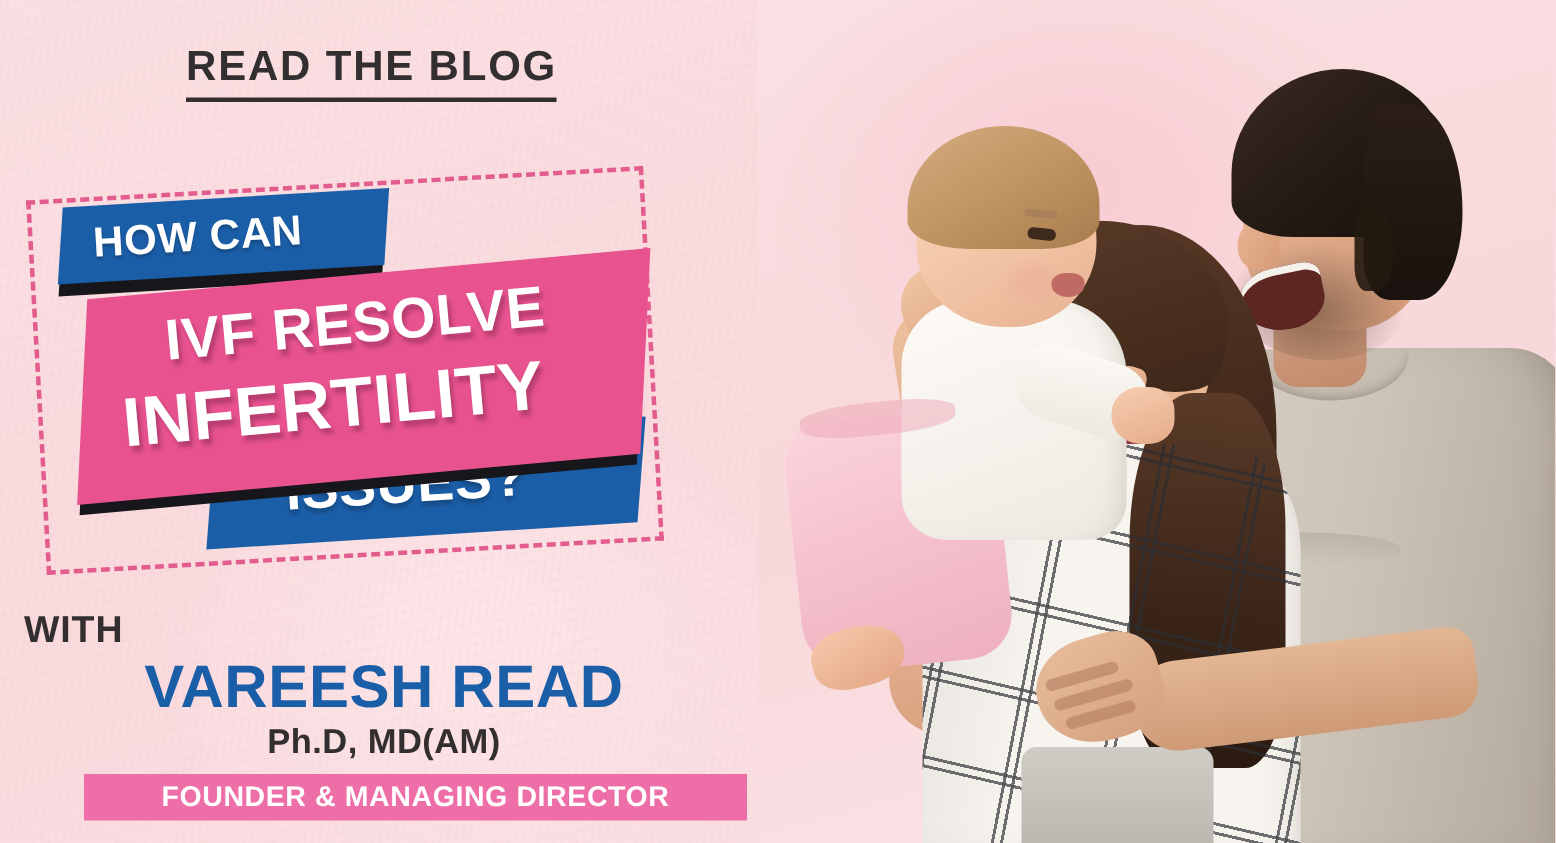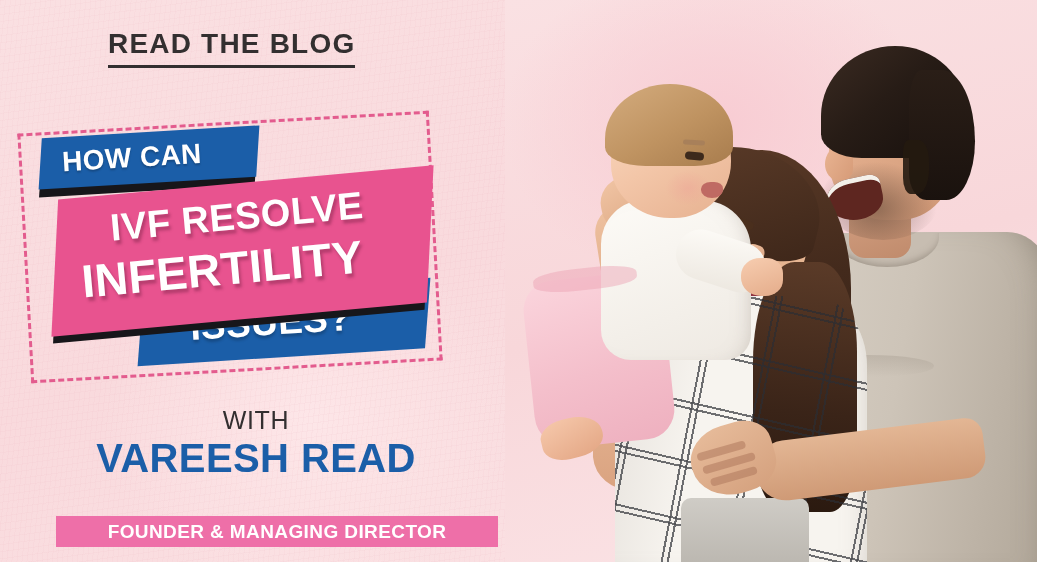--- a/index.html
+++ b/index.html
@@ -26,21 +26,21 @@
     pointer-events:none;
     opacity:.5;
     background-image:
       repeating-linear-gradient(96deg, rgba(236,180,190,.20) 0px, rgba(236,180,190,.20) 1px, rgba(255,255,255,0) 1px, rgba(255,255,255,0) 5px),
       repeating-linear-gradient(172deg, rgba(231,170,182,.14) 0px, rgba(231,170,182,.14) 1px, rgba(255,255,255,0) 1px, rgba(255,255,255,0) 7px);
   }
 
   
   .read-blog {
     position:absolute;
-    left:108px; top:28px;
+    left:124px; top:28px;
     font-size:28px;
     font-weight:bold;
     letter-spacing:1.2px;
     color:#332f30;
     white-space:nowrap;
     padding-bottom:5px;
     border-bottom:3px solid #332f30;
   }
 
   
@@ -95,23 +95,22 @@
   }
   .strip-blue-2 .txt {
     position:absolute; left:50px; top:14px;
     transform:skewX(8deg);
     font-size:37px; letter-spacing:.4px;
     text-shadow:0 3px 3px rgba(0,0,0,.22);
   }
 
   
   .with-line {
-    position:absolute; left:0; top:406px; width:512px;
-    text-align:center;
-    font-size:25px; font-weight:normal; color:#332f30;
+    position:absolute; left:16px; top:406px; width:512px;
+    font-size:25px; font-weight:bold; color:#332f30;
     letter-spacing:.6px;
   }
   .speaker-name {
     position:absolute; left:0; top:436px; width:512px;
     text-align:center;
     font-size:40px; font-weight:bold; color:#1b5ea8;
     letter-spacing:.4px;
   }
   .credentials {
     position:absolute; left:0; top:481px; width:512px;
@@ -446,20 +445,21 @@
     <span class="line l1">IVF RESOLVE</span>
     <span class="line l2">INFERTILITY</span>
   </div>
 
   <div class="strip strip-blue-2">
     <span class="txt">ISSUES?</span>
   </div>
 
   <div class="with-line">WITH</div>
   <div class="speaker-name">VAREESH READ</div>
+  <div class="credentials">Ph.D, MD(AM)</div>
   <div class="role-ribbon">FOUNDER &amp; MANAGING DIRECTOR</div>
 
   <div class="photo">
     <div class="bg"></div>
 
     <div class="fig dad-body"></div>
     <div class="fig dad-collar"></div>
     <div class="fig dad-sleeve-edge"></div>
     <div class="fig dad-neck"></div>
     <div class="fig dad-head"></div>

